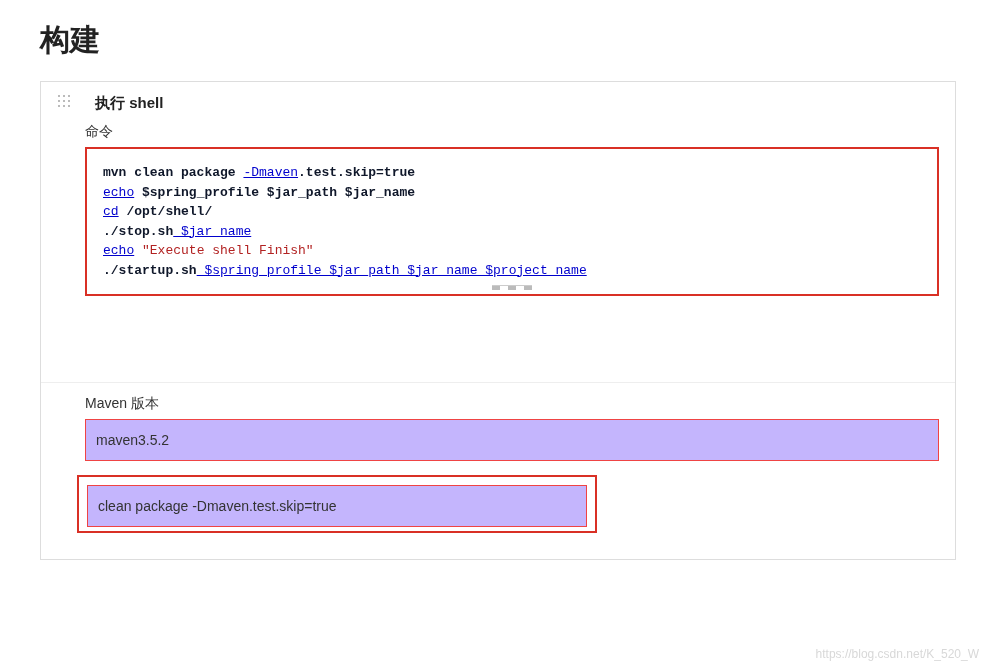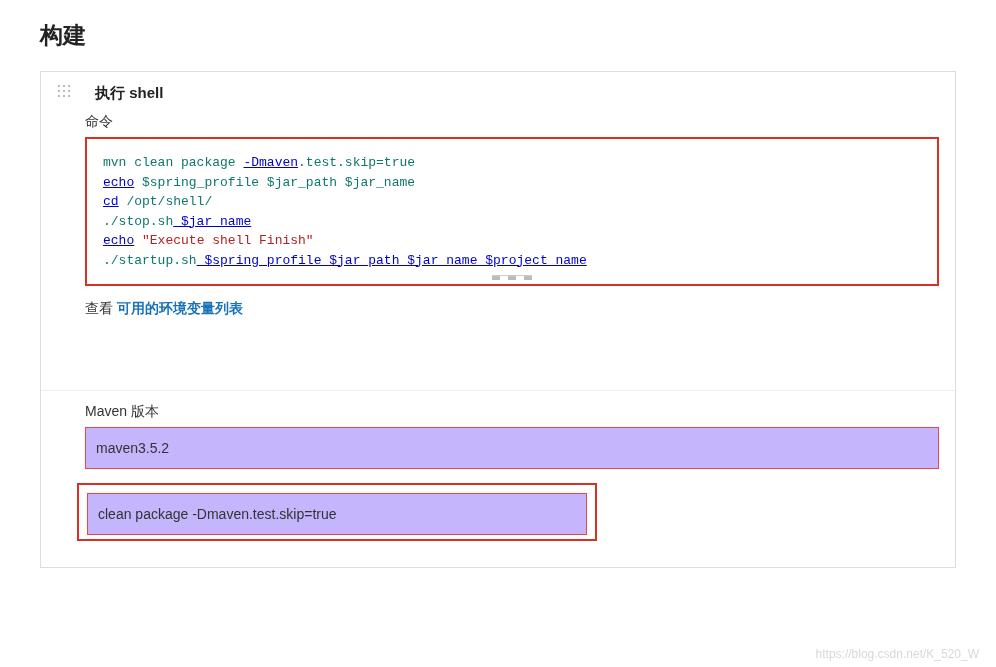--- a/index.html
+++ b/index.html
@@ -8,21 +8,21 @@
       padding: 0;
     }
     body {
       font-family: -apple-system, BlinkMacSystemFont, "Segoe UI", "Microsoft YaHei", sans-serif;
       background: #ffffff;
       color: #333;
       font-size: 14px;
       padding: 20px 40px;
     }
     .section-title {
-      font-size: 23px;
+      font-size: 30px;
       font-weight: bold;
       color: #222;
       margin-bottom: 20px;
     }
     .build-container {
       border: 1px solid #ddd;
       padding: 0;
     }
     .build-step {
       padding: 12px 16px;
@@ -82,21 +82,21 @@
       left: 50%;
       transform: translateX(-50%);
       width: 40px;
       height: 4px;
       background: linear-gradient(to right, #bbb 20%, transparent 20%, transparent 40%, #bbb 40%, #bbb 60%, transparent 60%, transparent 80%, #bbb 80%);
       border-top: 1px solid #ccc;
     }
     .code-line {
       display: block;
     }
-    .c-black { color: #0f766e; }
+    .c-black { color: #0f172a; font-weight: bold; }
     .c-blue { color: #0000cd; text-decoration: underline; }
     .c-red { color: #b22222; }
     .view-env {
       margin-left: 28px;
       margin-top: 8px;
       font-size: 14px;
     }
     .view-env-prefix {
       color: #333;
     }
@@ -160,23 +160,20 @@
           </svg>
       </span>
       <span class="step-title">执行 shell</span>
     </div>
 
     <div class="field-group">
       <div class="field-label">命令</div>
       <div class="code-box"><span class="code-line"><span class="c-black">mvn clean package </span><span class="c-blue">-Dmaven</span><span class="c-black">.test.skip=true</span></span><span class="code-line"><span class="c-blue">echo</span><span class="c-black"> $spring_profile $jar_path $jar_name</span></span><span class="code-line"><span class="c-blue">cd</span><span class="c-black"> /opt/shell/</span></span><span class="code-line"><span class="c-black">./stop.sh</span><span class="c-blue"> $jar_name</span></span><span class="code-line"><span class="c-blue">echo</span><span class="c-red"> "Execute shell Finish"</span></span><span class="code-line"><span class="c-black">./startup.sh</span><span class="c-blue"> $spring_profile $jar_path $jar_name $project_name</span></span></div>
     </div>
 
-    <div class="view-env">
-      <span class="view-env-prefix">查看 </span><a class="view-env-link">可用的环境变量列表</a>
-    </div>
   </div>
 
   <div class="build-step">
 
     <div class="field-group">
       <div class="field-label">Maven 版本</div>
       <input type="text" class="text-input" value="maven3.5.2" style="">
     </div>
 
     <div class="field-group">

